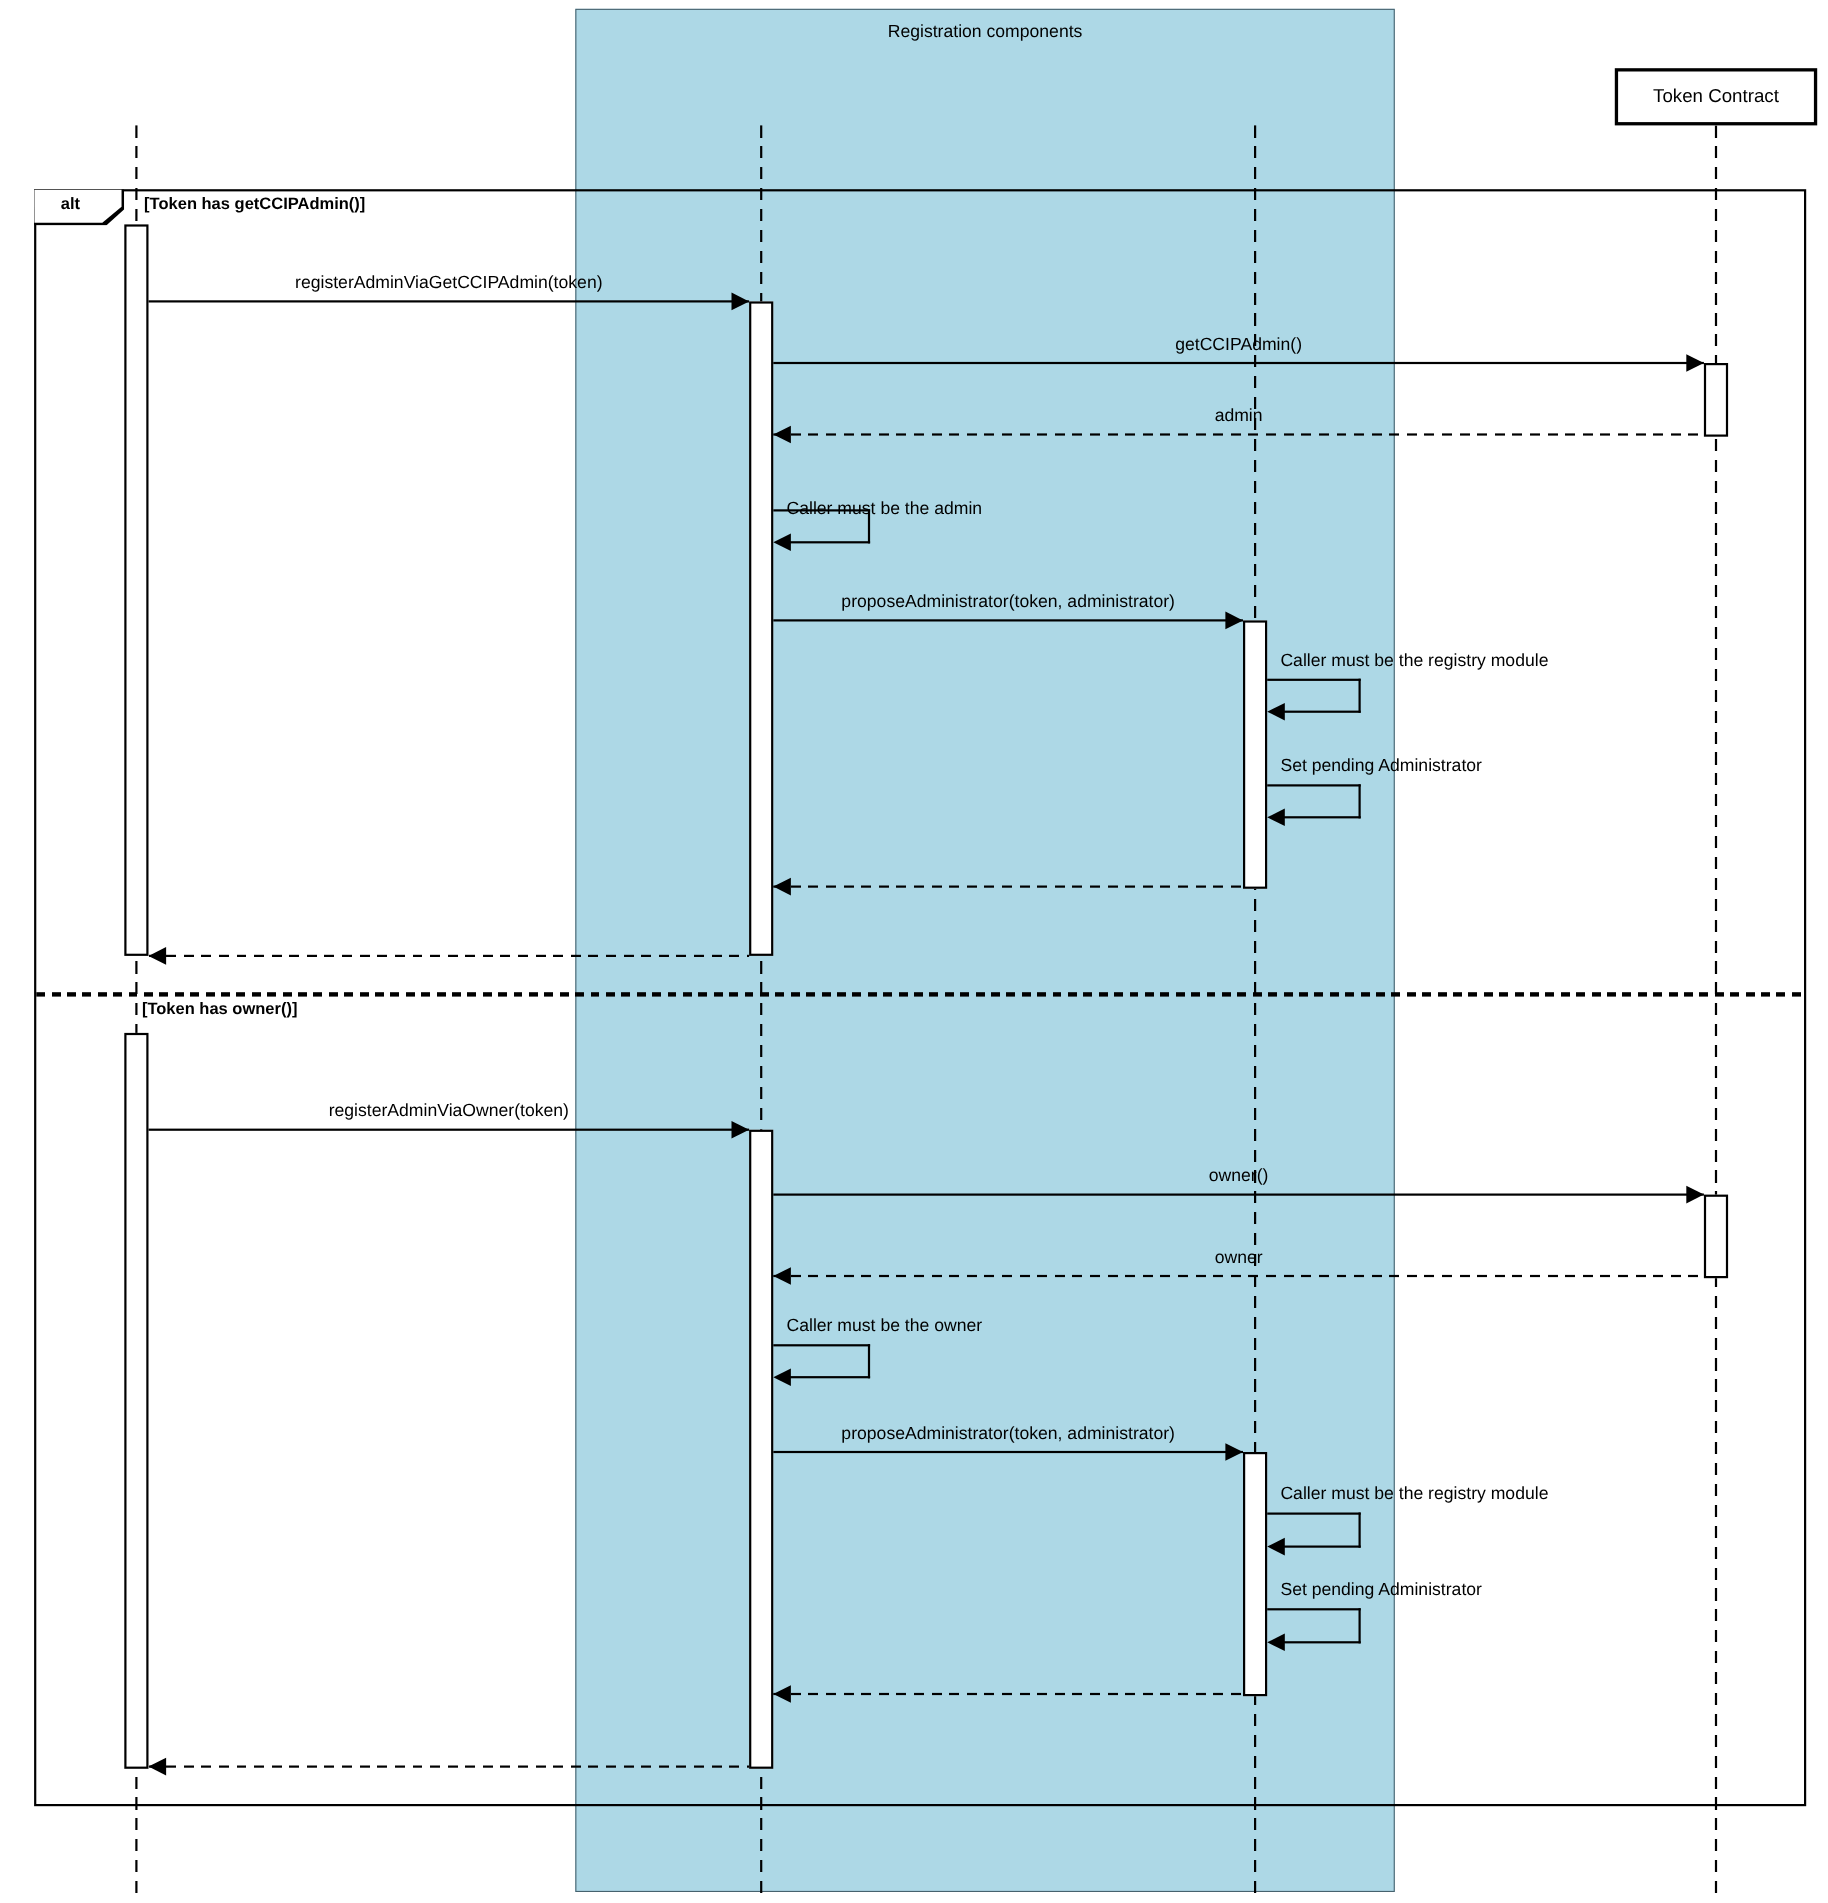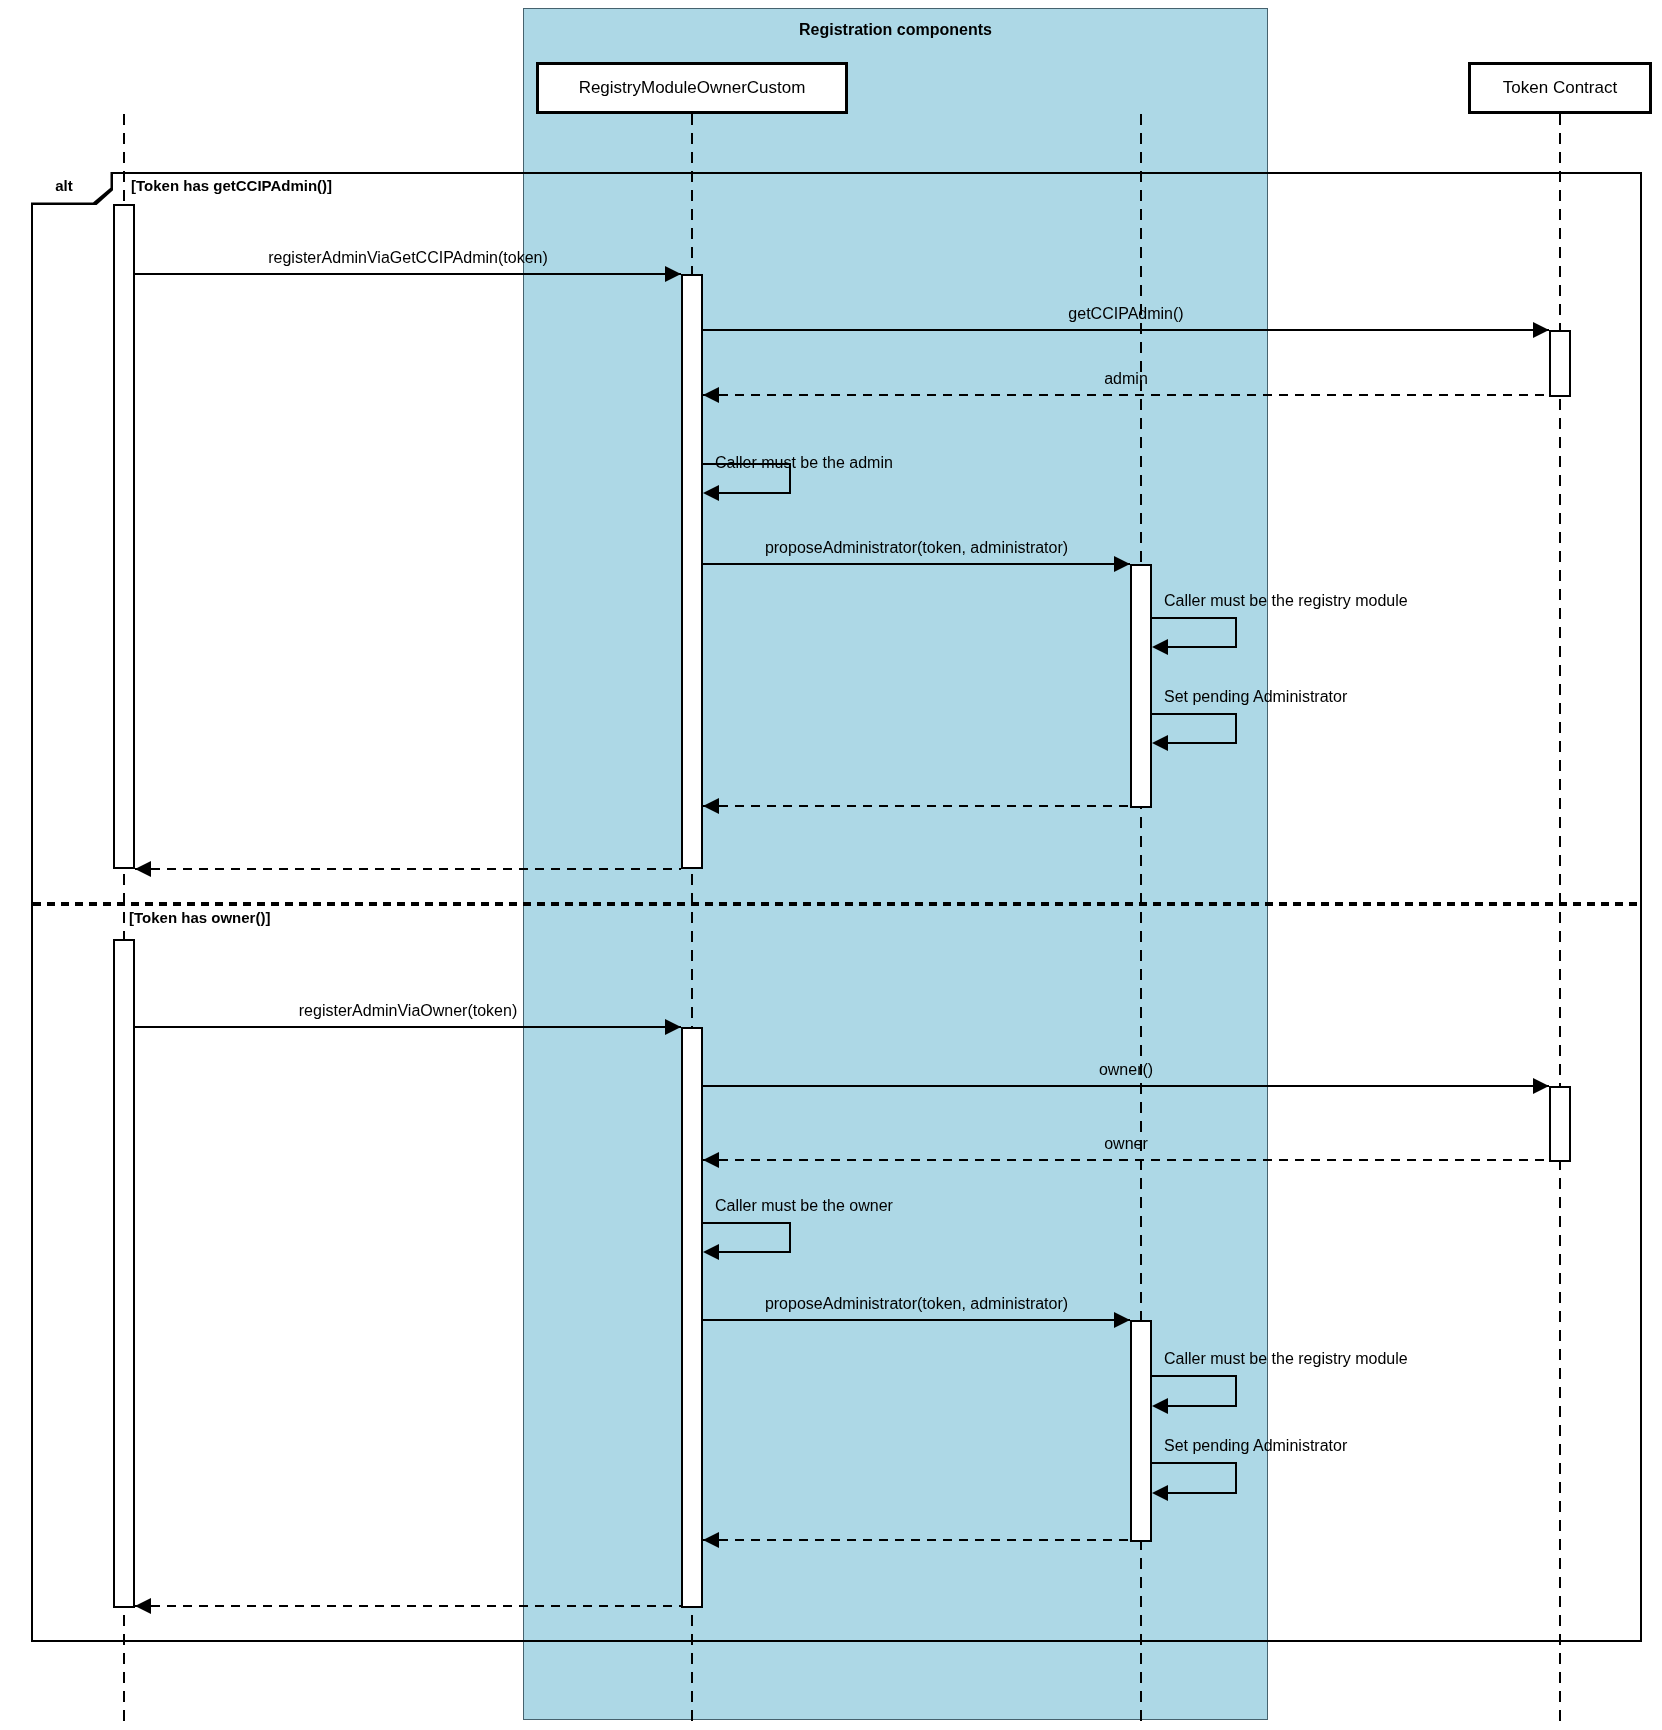--- a/index.html
+++ b/index.html
@@ -6,21 +6,21 @@
   .canvas{
     position:relative;width:1662px;height:1730px;background:#ffffff;overflow:hidden;
     font-family:"Liberation Sans","DejaVu Sans",sans-serif;color:#000;
   }
   .region{
     position:absolute;left:523px;top:8px;width:745px;height:1712px;
     background:#ADD8E6;border:1.5px solid #46626E;box-sizing:border-box;
   }
   .region-title{
     position:absolute;left:523px;top:21px;width:745px;text-align:center;
-    font-size:16px;font-weight:bold;white-space:nowrap;
+    font-size:16px;font-weight:normal;white-space:nowrap;
   }
   .frame{
     position:absolute;left:31px;top:172px;width:1611px;height:1470px;
     border:2px solid #000;box-sizing:border-box;background:transparent;
   }
   .frame-divider{
     position:absolute;left:33px;top:902px;width:1607px;height:4px;
     background:repeating-linear-gradient(to right,#000 0 8px,transparent 8px 14px);
   }
   .frame-label{
@@ -154,19 +154,16 @@
     <div class="self-label" style="left: 1164px; top: 1349px;">Caller must be the registry module</div>
     <div class="msg-line" style="left: 1152px; width: 85px; top: 1462px;"></div>
     <div class="msg-vline" style="left: 1235px; top: 1462px; height: 32px;"></div>
     <div class="msg-line" style="left: 1166px; width: 71px; top: 1492px;"></div>
     <div class="head-left" style="left: 1152px; top: 1485px;"></div>
     <div class="self-label" style="left: 1164px; top: 1436px;">Set pending Administrator</div>
     <div class="msg-line-dashed" style="left: 703px; width: 427px; top: 1539px;"></div>
     <div class="head-left" style="left: 703px; top: 1532px;"></div>
     <div class="msg-line-dashed" style="left: 135px; width: 546px; top: 1605px;"></div>
     <div class="head-left" style="left: 135px; top: 1598px;"></div>
-    <div class="participant" style="left: 536px; width: 312px;">
-      <div class="participant-label">RegistryModuleOwnerCustom</div>
-    </div>
     <div class="participant" style="left: 1468px; width: 184px;">
       <div class="participant-label">Token Contract</div>
     </div>
   </div>
 
 </body></html>

